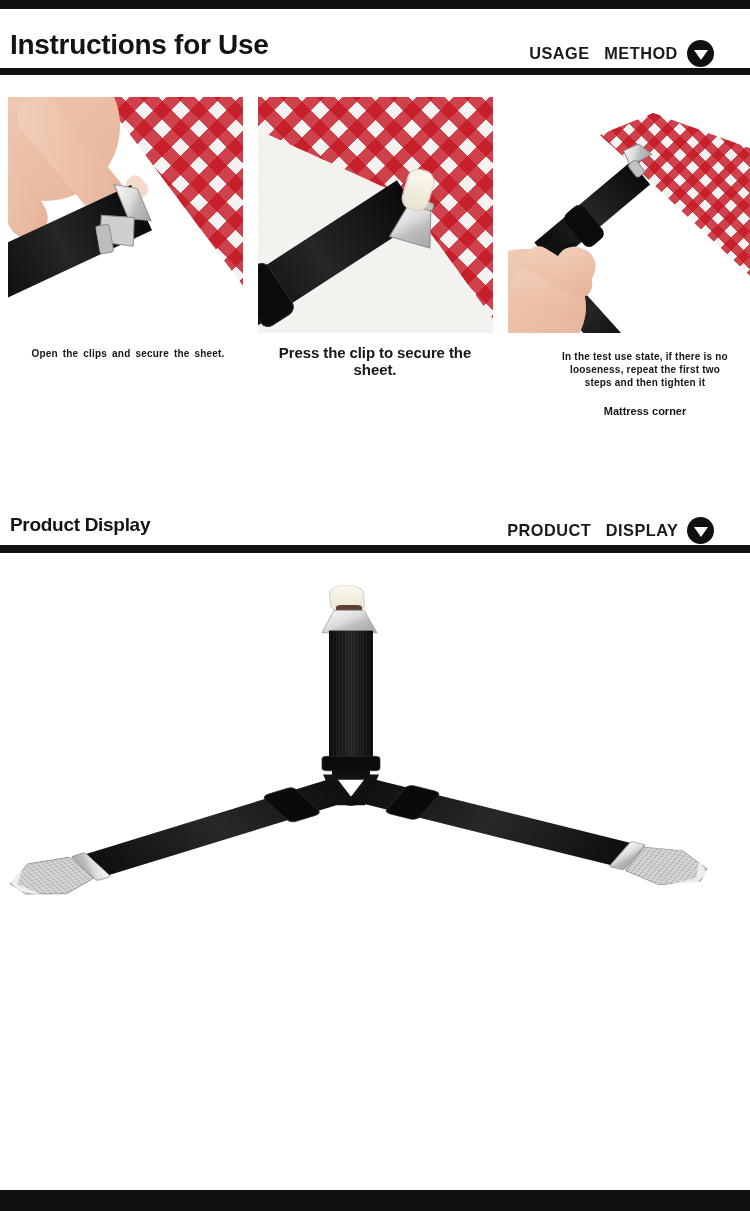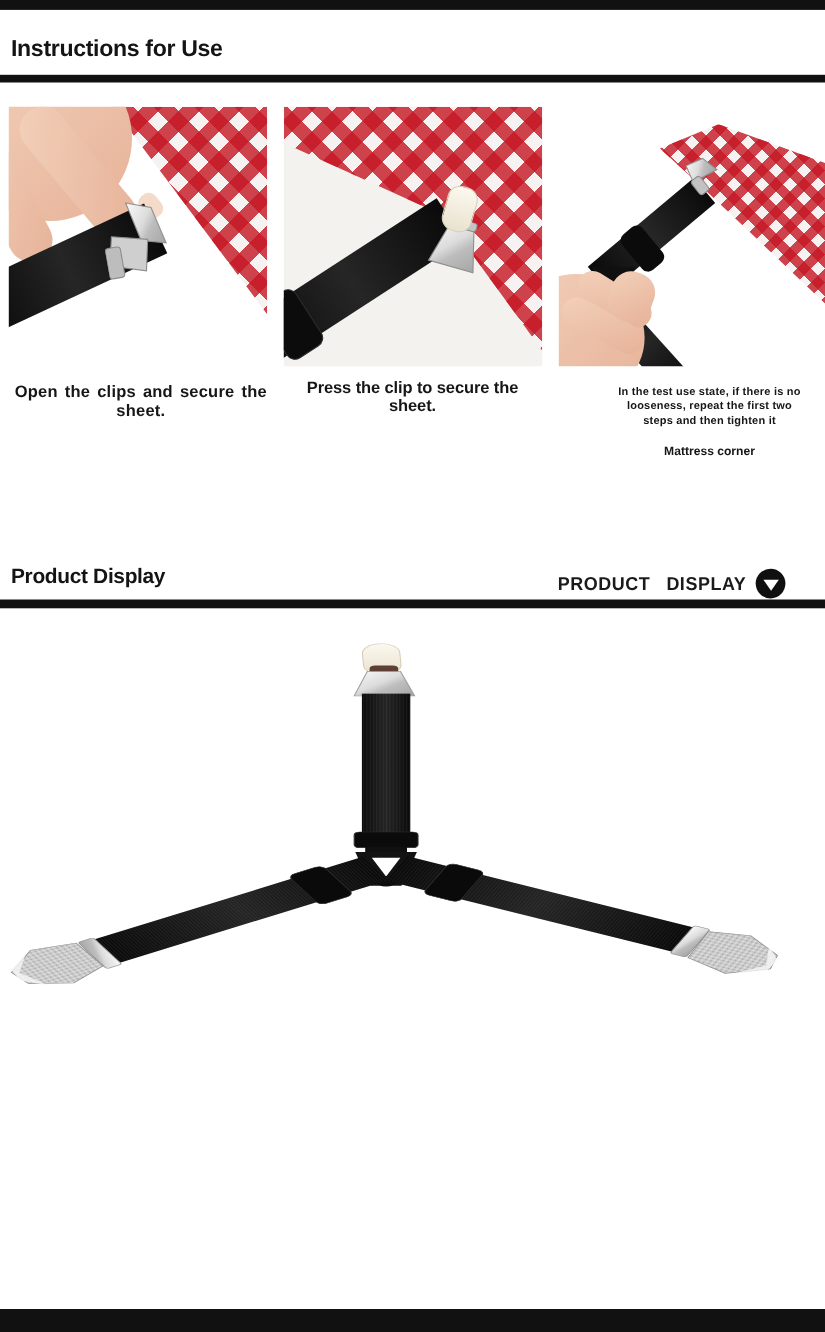--- a/index.html
+++ b/index.html
@@ -10,21 +10,21 @@
   }
   
   .bar{position:absolute;left:0;width:750px;background:var(--bar-black,#111);}
   .bar.top{top:0;height:9px;}
   .bar.div1{top:68px;height:7px;}
   .bar.div2{top:545px;height:8px;}
   .bar.bottom{top:1190px;height:21px;}
 
   
   .sec-title{position:absolute;left:10px;font-weight:700;letter-spacing:-0.3px;color:#141414;}
-  .sec-title.usage{top:32px;font-size:21px;line-height:26px;}
+  .sec-title.usage{top:32px;font-size:28px;line-height:26px;}
   .sec-title.product{top:513px;font-size:19px;line-height:24px;}
   .tag-group{position:absolute;right:36px;display:flex;align-items:center;gap:9px;}
   .tag-group.usage{top:40px;}
   .tag-group.product{top:517px;}
   .tag-label{font-size:17px;font-weight:600;color:#1a1a1a;letter-spacing:0.5px;word-spacing:10px;transform:scaleX(0.96);transform-origin:right center;white-space:nowrap;}
   .tri-icon{position:relative;width:27px;height:27px;border-radius:50%;background:#101010;flex:0 0 auto;}
   .tri-icon::after{content:"";position:absolute;left:50%;top:56%;transform:translate(-50%,-50%);
     border-left:7px solid transparent;border-right:7px solid transparent;border-top:10px solid #ffffff;}
 
   
@@ -46,21 +46,21 @@
   }
   .fab1{position:absolute;inset:0;clip-path:polygon(40% 0%, 100% 0%, 100% 80%);}
   .fab2{position:absolute;inset:0;clip-path:polygon(0 0, 100% 0, 100% 94%, 62% 42%, 0 14%);}
   .fab3{position:absolute;inset:0;clip-path:polygon(38% 10%, 60% 0%, 100% 16%, 100% 74%, 52% 24%);}
   .skin{background:linear-gradient(135deg,#f3d0ba,#e6b298);}
   .strap{background:linear-gradient(90deg,#0a0a0a,#262626 50%,#0a0a0a);}
   .abs{position:absolute;}
 
   
   .cap{position:absolute;font-weight:700;text-align:center;color:#161616;}
-  .cap.c1{left:8px;top:348px;width:240px;font-size:15px;letter-spacing:0.2px;word-spacing:2px;}
+  .cap.c1{left:8px;top:348px;width:240px;font-size:10px;letter-spacing:0.2px;word-spacing:2px;}
   .cap.c2{left:256px;top:344px;width:238px;font-size:15px;letter-spacing:-0.1px;}
   .cap.c3{left:540px;top:350px;width:210px;font-size:10px;line-height:13px;letter-spacing:0.2px;}
   .cap.mattress{left:540px;top:405px;width:210px;font-size:11px;}
 
   
   .product-svg{position:absolute;left:0;top:556px;}
 </style>
 </head>
 <body>
 
@@ -90,20 +90,24 @@
       <rect width="1" height="8" fill="#ffffff" opacity="0.06"></rect>
     </pattern>
   </defs>
 </svg>
 
 <div class="page">
 
   <div class="bar top"></div>
 
   <div class="sec-title usage">Instructions for Use</div>
+  <div class="tag-group usage">
+    <span class="tag-label">USAGE METHOD</span>
+    <span class="tri-icon"></span>
+  </div>
   <div class="bar div1"></div>
 
   <div class="photo p1">
     <div class="fab1 gingham"></div>
     <div class="abs skin" style="left:-38px;top:-46px;width:150px;height:150px;border-radius:50%;"></div>
     <div class="abs skin" style="left:-20px;top:22px;width:40px;height:124px;border-radius:20px;transform:rotate(-28deg);"></div>
     <div class="abs skin" style="left:42px;top:-12px;width:42px;height:142px;border-radius:21px;transform:rotate(-40deg);"></div>
     <div class="abs" style="left:120px;top:78px;width:18px;height:24px;border-radius:8px;background:#f3dac9;transform:rotate(-40deg);"></div>
     <div class="abs strap" style="left:-26px;top:160px;width:176px;height:50px;transform:rotate(-25deg);transform-origin:left center;"></div>
     <svg class="abs" width="64" height="72" viewBox="0 0 64 72" style="left:86px;top:84px;transform:rotate(-10deg);">

